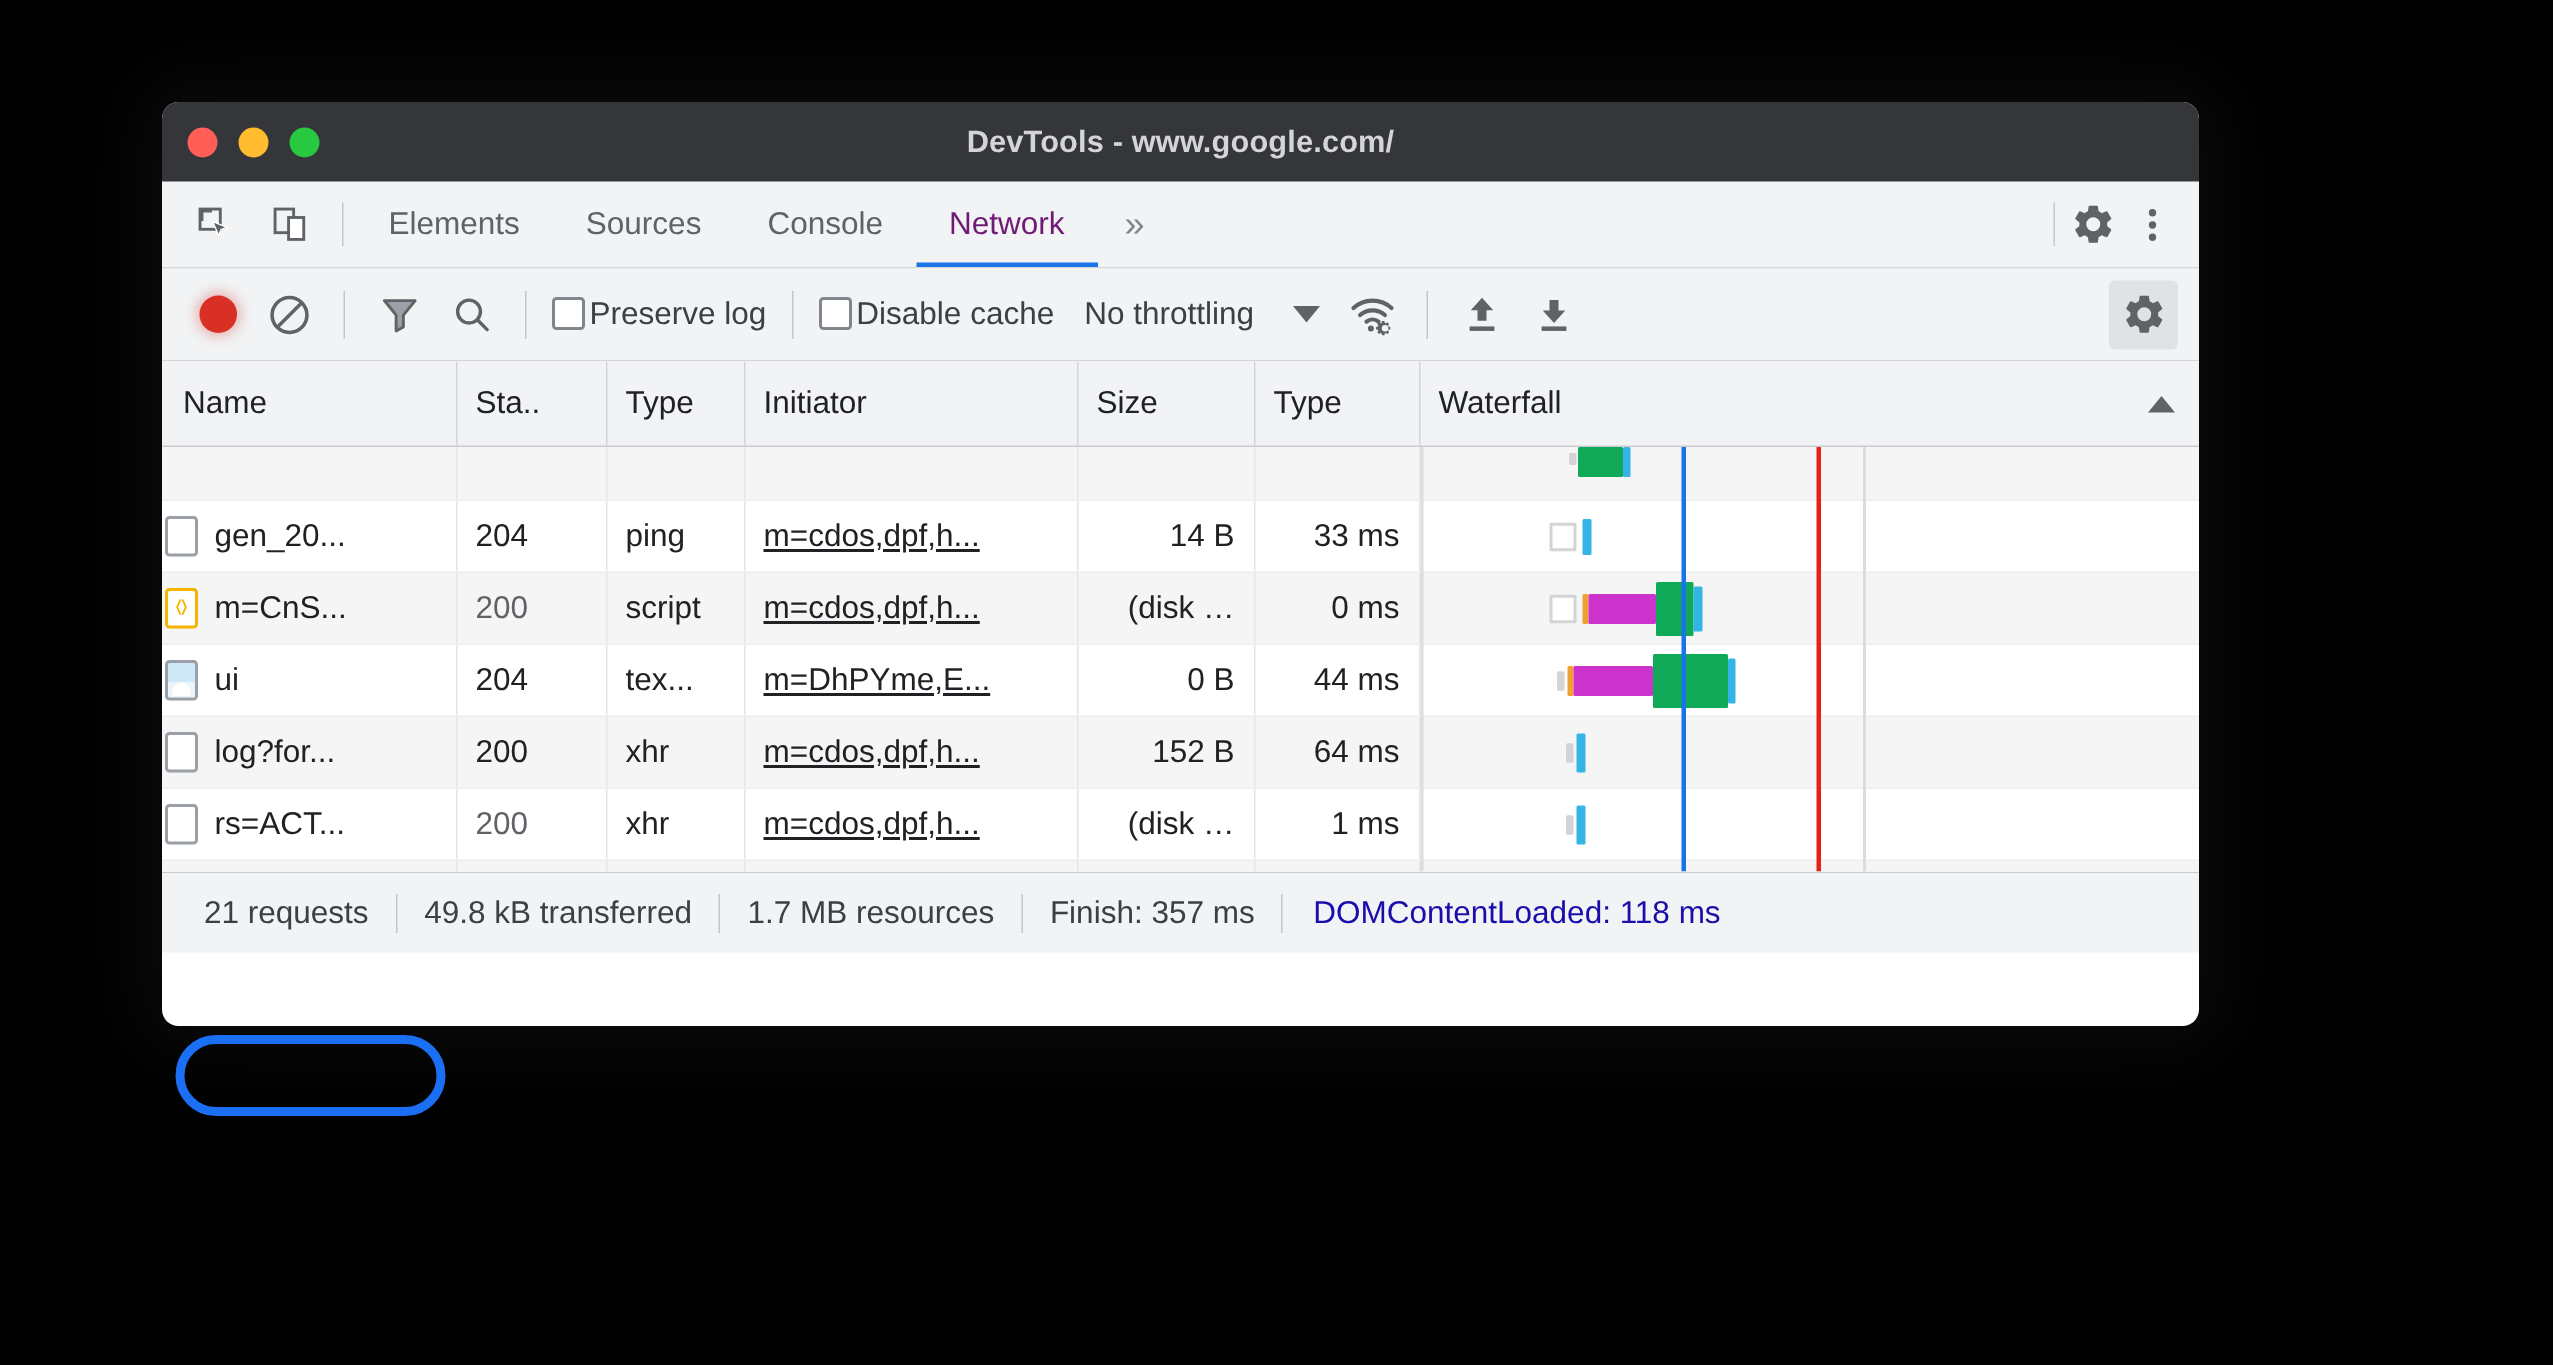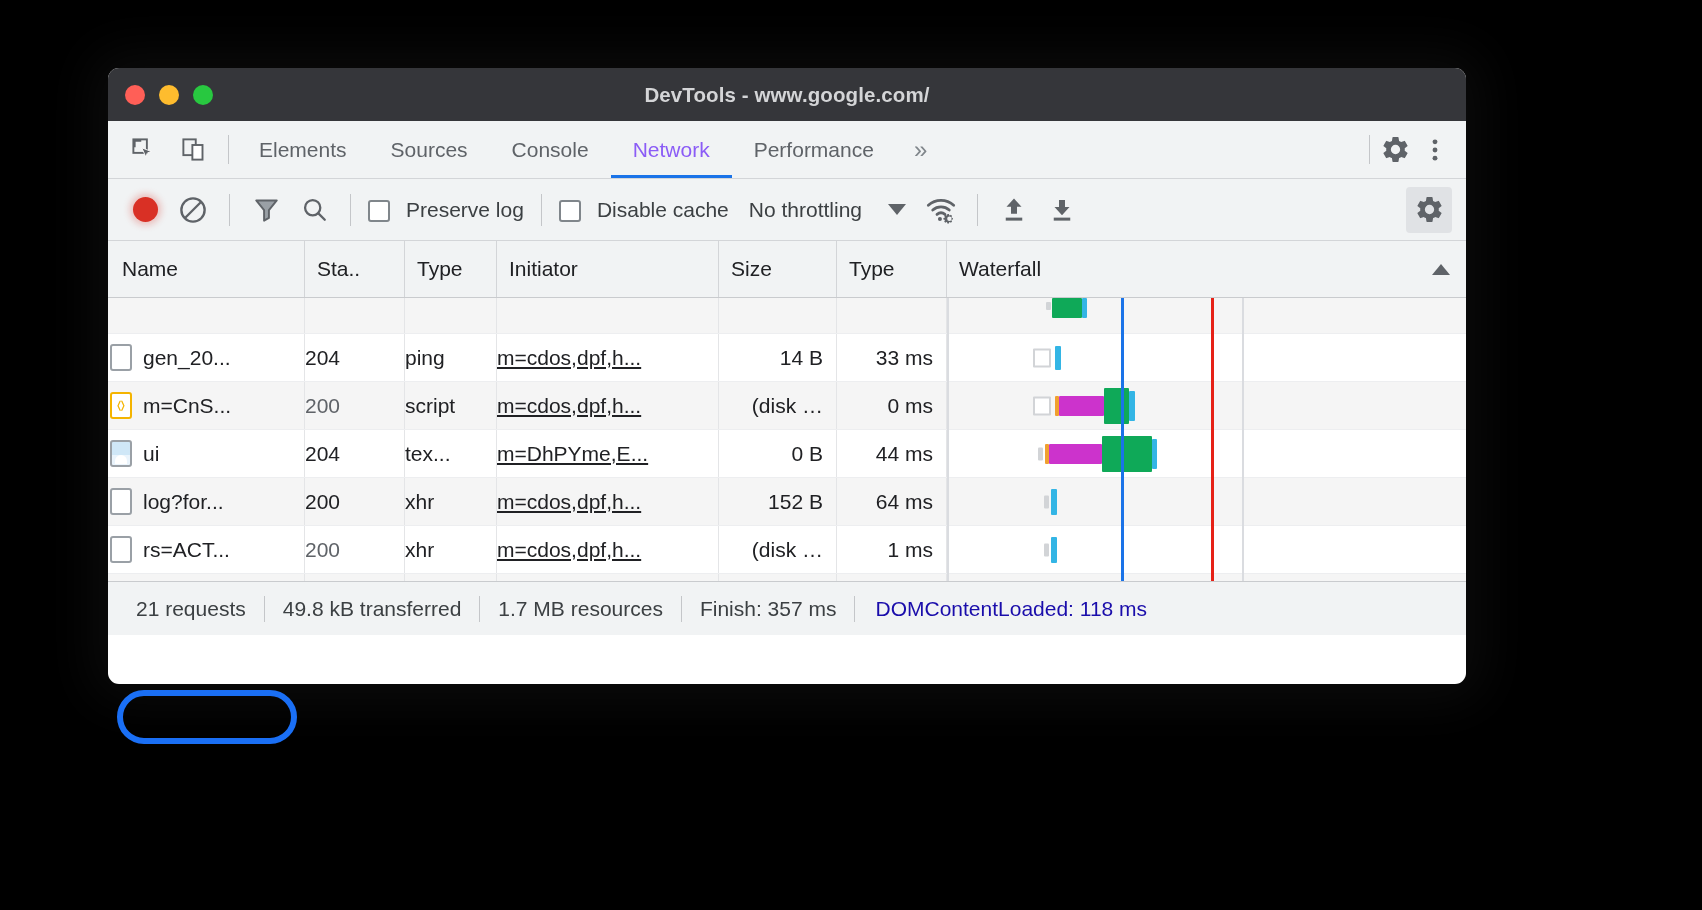--- a/index.html
+++ b/index.html
@@ -63,21 +63,21 @@
   .tabs { display: flex; align-items: stretch; flex: 1; }
   .tab {
     display: flex; align-items: center;
     padding: 0 22px;
     font-size: 21px;
     color: #5f6368;
     position: relative;
     cursor: pointer;
     white-space: nowrap;
   }
-  .tab.active { color: #8b5cf6; }
+  .tab.active { color: #701a75; }
   .tab.active::after {
     content: "";
     position: absolute;
     left: 0; right: 0; bottom: 0;
     height: 3px;
     background: #1a73e8;
   }
   .tab.more { padding: 0 18px; font-size: 24px; color: #80868b; }
   .tb-right { display: flex; align-items: center; padding-right: 14px; gap: 6px; }
 
@@ -97,21 +97,21 @@
     border-radius: 4px;
     cursor: pointer;
   }
   .tool-btn.active { background: #e0e2e5; }
   .rec-dot {
     width: 25px; height: 25px; border-radius: 50%;
     background: #d93025;
     box-shadow: 0 0 7px 3px rgba(217,48,37,0.28);
   }
   .tsep { width: 1px; height: 32px; background: #c4c6c9; margin: 0 11px; }
-  .chk-wrap { display: flex; align-items: flex-end; gap: 16px; cursor: pointer; padding: 0 4px; }
+  .chk-wrap { display: flex; align-items: flex-start; gap: 3px; cursor: pointer; padding: 0 4px; }
   .chk {
     width: 22px; height: 22px;
     border: 2px solid #80868b;
     border-radius: 3px;
     background: #fff;
   }
   .chk-label { font-size: 21px; color: #3c4043; white-space: nowrap; }
   .throttle {
     display: flex; align-items: center; gap: 26px;
     padding: 0 10px 0 14px;
@@ -163,20 +163,21 @@
     display: flex;
     height: 48px;
     align-items: center;
     font-size: 21px;
     color: #202124;
     border-bottom: 1px solid #edeef0;
     cursor: pointer;
   }
   .row.alt { background: #f5f5f5; }
   .cell {
+    padding-left: 12px;
     height: 100%;
     display: flex; align-items: center;
     border-left: 1px solid #e4e5e7;
     overflow: hidden;
     white-space: nowrap;
   }
   .cell:first-child { border-left: none; padding-left: 2px; gap: 11px; }
   .cell.num { justify-content: flex-end; padding-right: 13px; }
   .cell.dim { color: #5f6368; }
   .link {
@@ -305,23 +306,20 @@
           </div>
         <div class="tab">
             <span>Sources</span>
           </div>
         <div class="tab">
             <span>Console</span>
           </div>
         <div class="tab active">
             <span>Network</span>
           </div>
-        <div class="tab">
-            <span>Performance</span>
-          </div>
         <div class="tab more">
             <span>»</span>
           </div>
       </div>
       <div class="vsep"></div>
       <div class="tb-right">
         <div class="tb-icon">
           <svg width="31" height="31" viewBox="0 0 24 24">
             <path fill="#5f6368" d="M19.14 12.94c.04-.3.06-.61.06-.94s-.02-.64-.07-.94l2.03-1.58a.49.49 0 0 0 .12-.61l-1.92-3.32a.49.49 0 0 0-.59-.22l-2.39.96c-.5-.38-1.03-.7-1.62-.94l-.36-2.54a.48.48 0 0 0-.48-.41h-3.84c-.24 0-.43.17-.47.41l-.36 2.54c-.59.24-1.13.57-1.62.94l-2.39-.96a.47.47 0 0 0-.59.22L2.74 8.87c-.12.21-.08.47.12.61l2.03 1.58c-.05.3-.09.63-.09.94s.02.64.07.94l-2.03 1.58a.49.49 0 0 0-.12.61l1.92 3.32c.12.22.37.29.59.22l2.39-.96c.5.38 1.03.7 1.62.94l.36 2.54c.05.24.24.41.48.41h3.84c.24 0 .44-.17.47-.41l.36-2.54c.59-.24 1.13-.56 1.62-.94l2.39.96c.22.08.47 0 .59-.22l1.92-3.32a.49.49 0 0 0-.12-.61l-2.01-1.58zM12 15.6A3.6 3.6 0 0 1 8.4 12 3.6 3.6 0 0 1 12 8.4a3.6 3.6 0 0 1 3.6 3.6 3.6 3.6 0 0 1-3.6 3.6z"></path>
           </svg>

